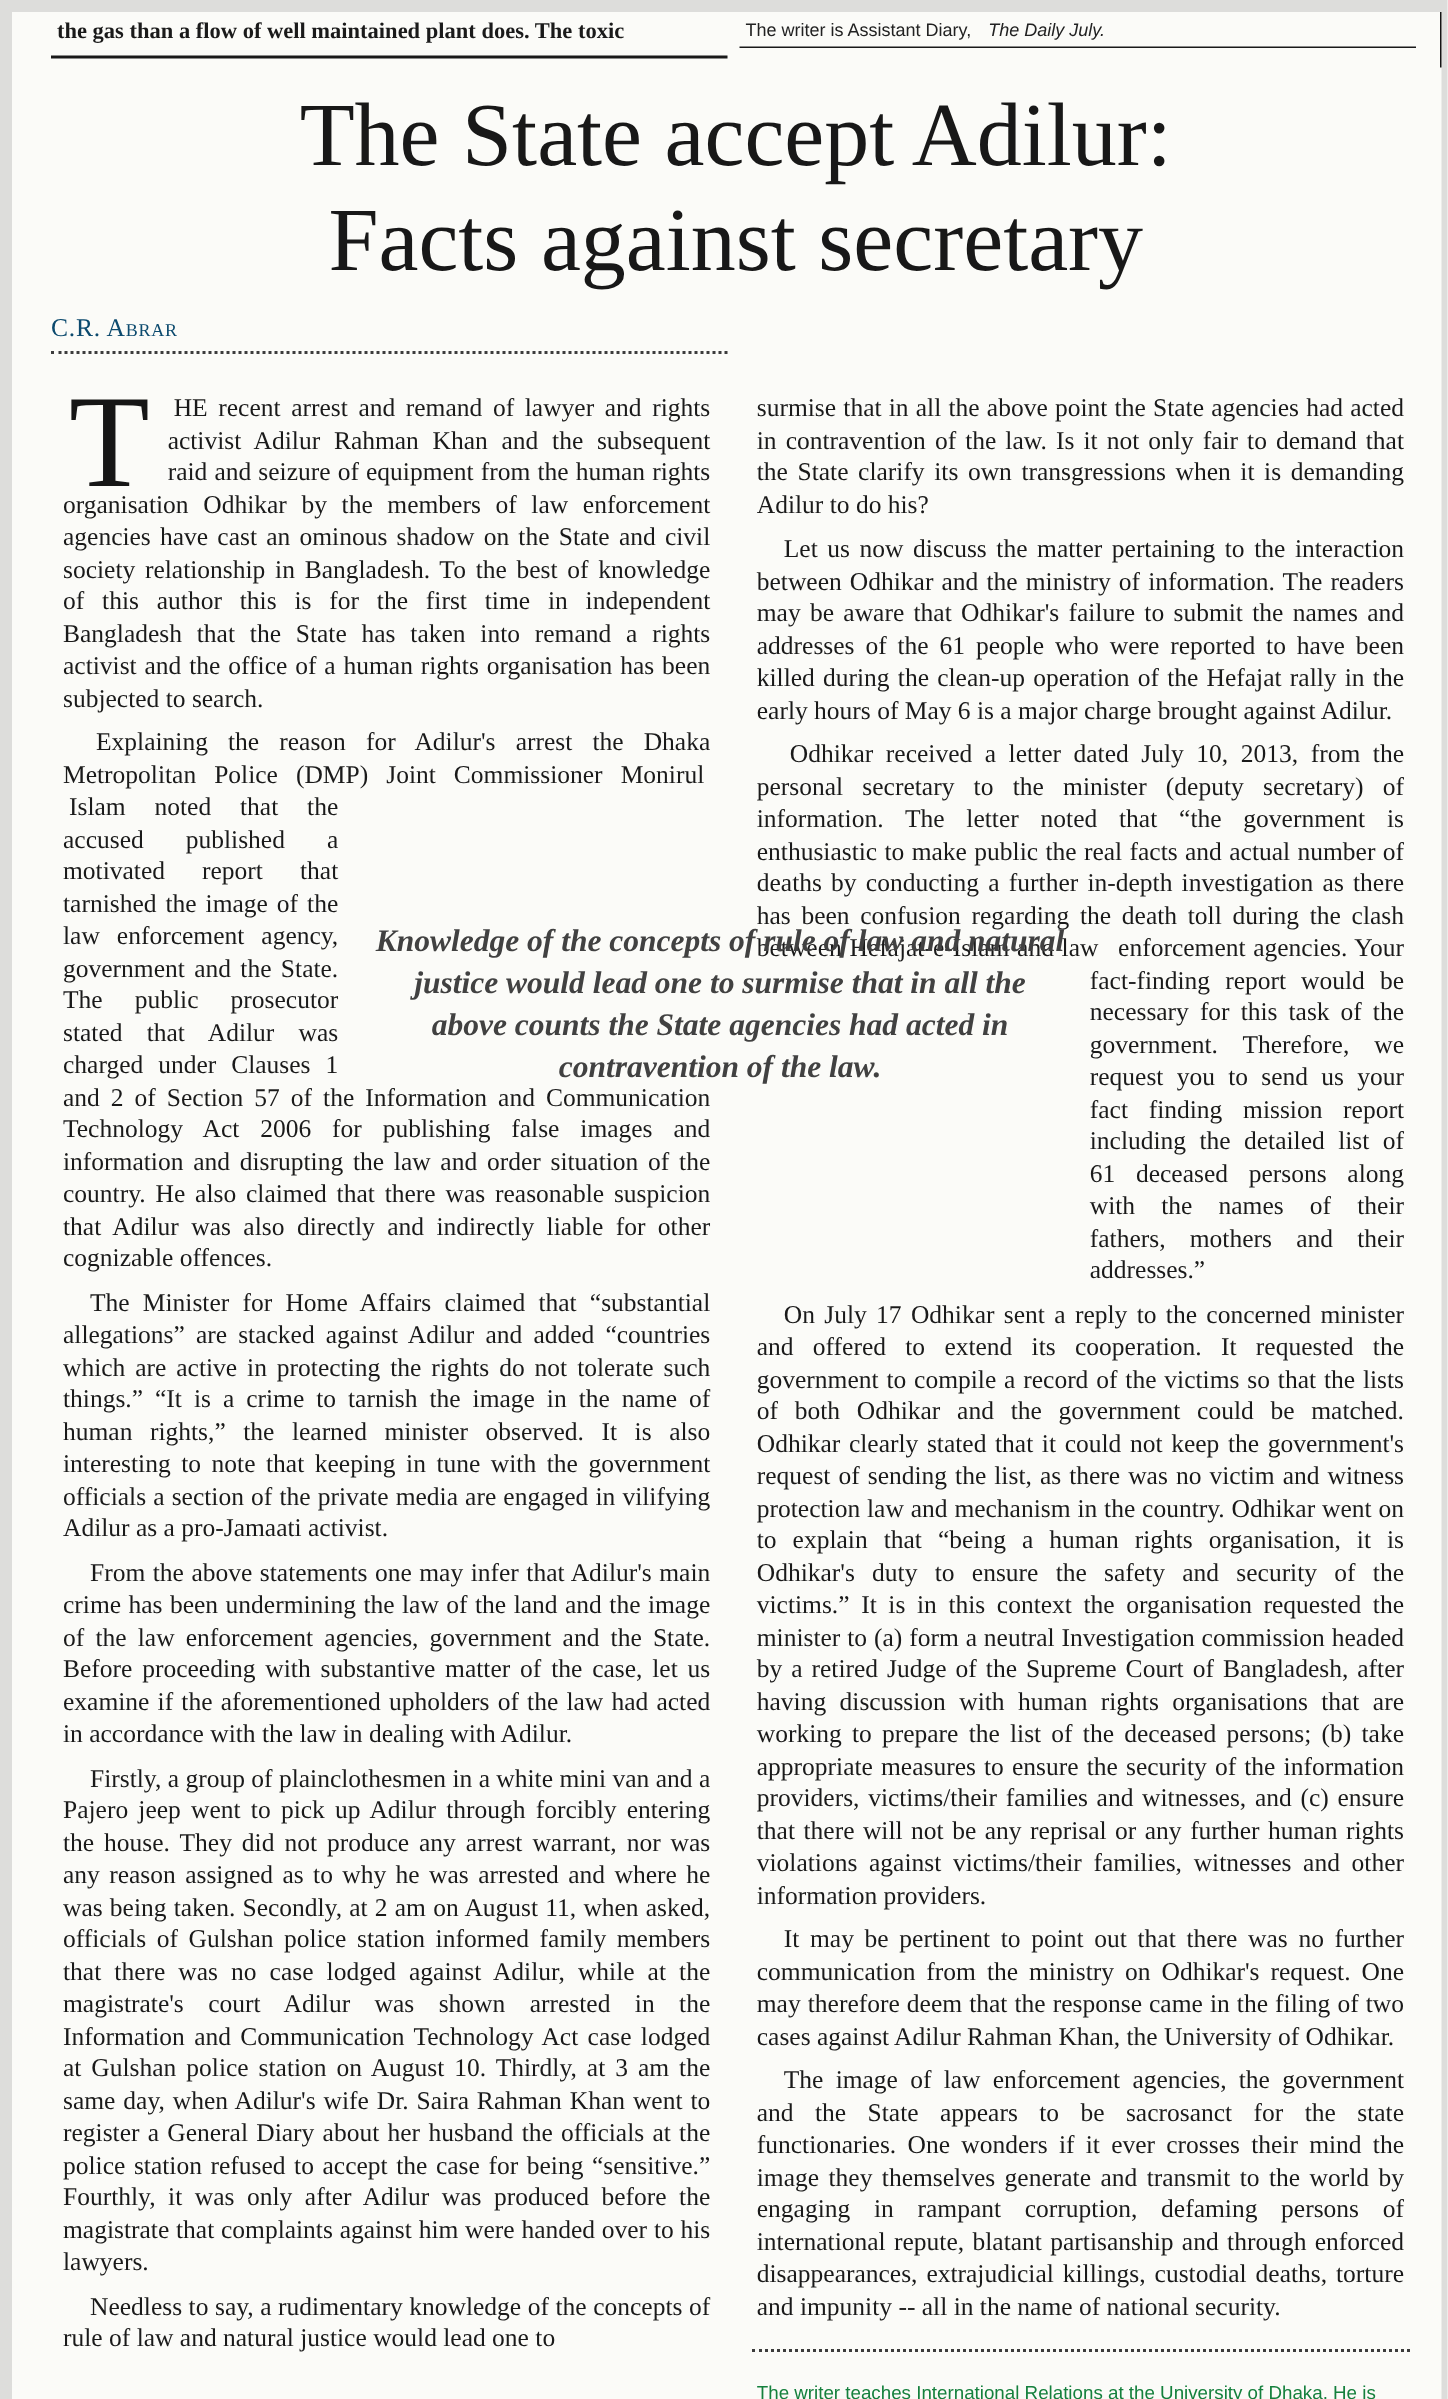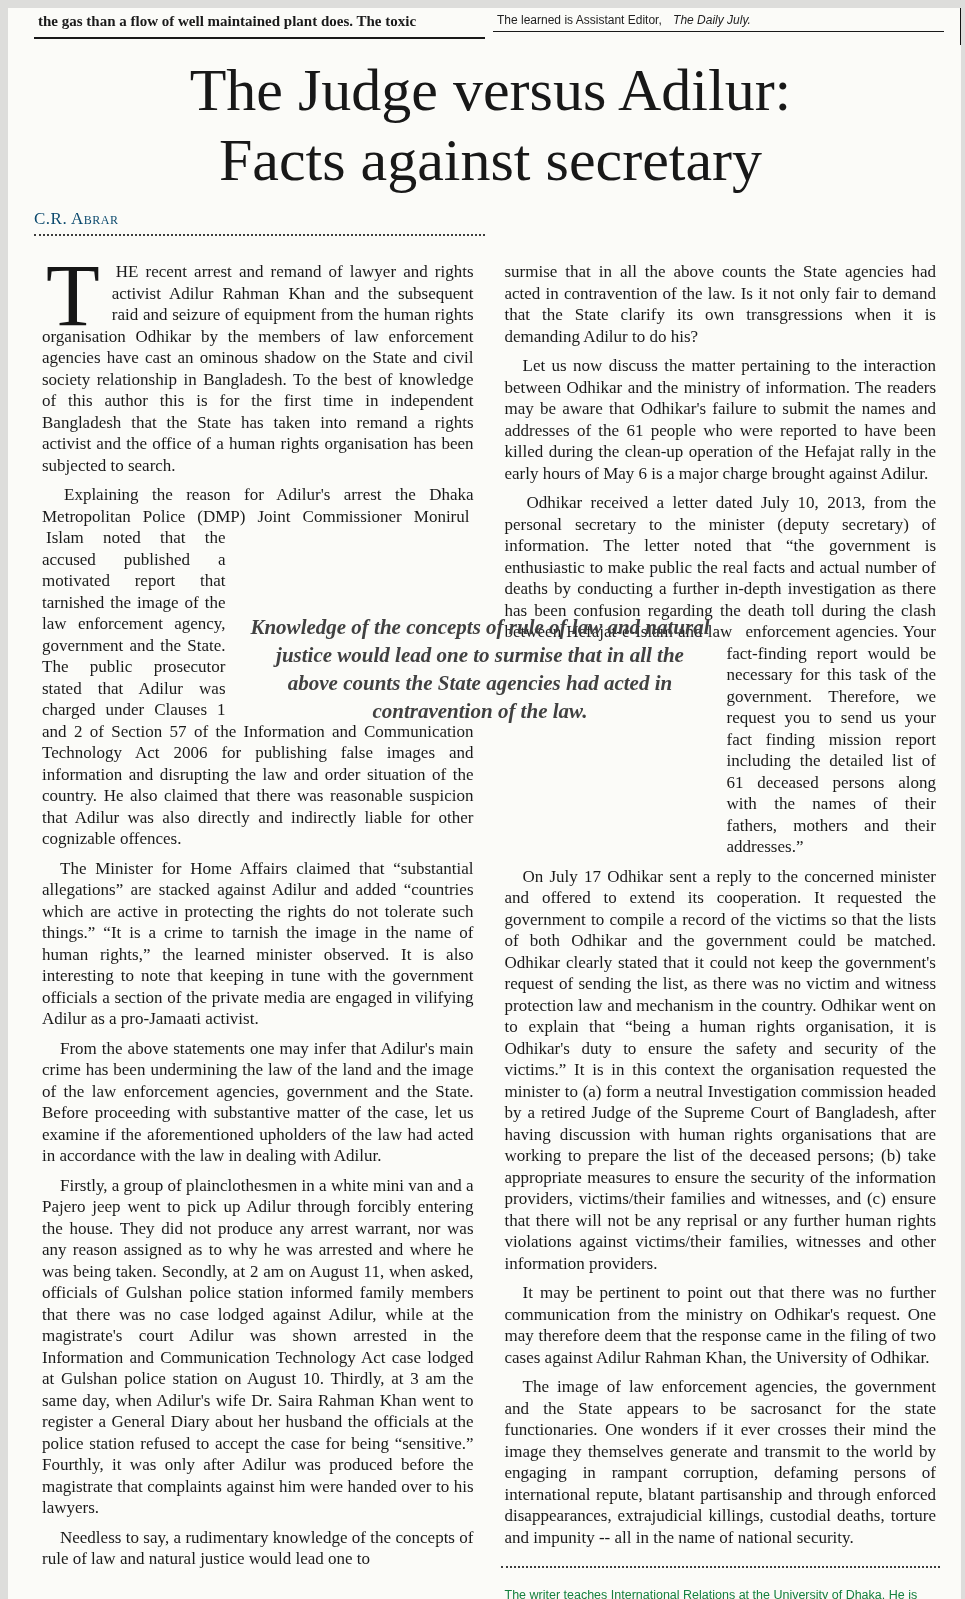--- a/index.html
+++ b/index.html
@@ -134,45 +134,45 @@
 
   <div class="scan-artifact art-top"></div>
   <div class="scan-artifact art-mid"></div>
   <div class="scan-artifact art-bottom"></div>
 
   <div class="top-strip">
     <div class="top-left">
       <span>the gas than a flow of well maintained plant does. The toxic</span>
     </div>
     <div class="top-right">
-      <span>The learned is Assistant Editor, </span><i>The Daily July.</i>
+      <span>The writer is Assistant Diary, </span><i>The Daily July.</i>
     </div>
   </div>
 
   <h1 class="headline">
-    <span class="hl">The Judge versus Adilur:</span>
+    <span class="hl">The State accept Adilur:</span>
     <span class="hl">Facts against secretary</span>
   </h1>
 
   <div class="byline">C.R. Abrar</div>
   <div class="byline-rule"></div>
 
   <div class="article-body">
 
     <div class="col">
       <p class="para noindent"><span class="dropcap">T</span><span>HE recent arrest and remand of lawyer and rights activist Adilur Rahman Khan and the subsequent raid and seizure of equipment from the human rights organisation Odhikar by the members of law enforcement agencies have cast an ominous shadow on the State and civil society relationship in Bangladesh. To the best of knowledge of this author this is for the first time in independent Bangladesh that the State has taken into remand a rights activist and the office of a human rights organisation has been subjected to search.</span></p>
       <p class="para"><span>Explaining the reason for Adilur's arrest the Dhaka Metropolitan Police (DMP) Joint Commissioner Monirul </span><span class="cutout cutout-left"></span><span>Islam noted that the accused published a motivated report that tarnished the image of the law enforcement agency, government and the State. The public prosecutor stated that Adilur was charged under Clauses 1 and 2 of Section 57 of the Information and Communication Technology Act 2006 for publishing false images and information and disrupting the law and order situation of the country. He also claimed that there was reasonable suspicion that Adilur was also directly and indirectly liable for other cognizable offences.</span></p>
       <p class="para">The Minister for Home Affairs claimed that “substantial allegations” are stacked against Adilur and added “countries which are active in protecting the rights do not tolerate such things.” “It is a crime to tarnish the image in the name of human rights,” the learned minister observed. It is also interesting to note that keeping in tune with the government officials a section of the private media are engaged in vilifying Adilur as a pro-Jamaati activist.</p>
       <p class="para">From the above statements one may infer that Adilur's main crime has been undermining the law of the land and the image of the law enforcement agencies, government and the State. Before proceeding with substantive matter of the case, let us examine if the aforementioned upholders of the law had acted in accordance with the law in dealing with Adilur.</p>
       <p class="para">Firstly, a group of plainclothesmen in a white mini van and a Pajero jeep went to pick up Adilur through forcibly entering the house. They did not produce any arrest warrant, nor was any reason assigned as to why he was arrested and where he was being taken. Secondly, at 2 am on August 11, when asked, officials of Gulshan police station informed family members that there was no case lodged against Adilur, while at the magistrate's court Adilur was shown arrested in the Information and Communication Technology Act case lodged at Gulshan police station on August 10. Thirdly, at 3 am the same day, when Adilur's wife Dr. Saira Rahman Khan went to register a General Diary about her husband the officials at the police station refused to accept the case for being “sensitive.” Fourthly, it was only after Adilur was produced before the magistrate that complaints against him were handed over to his lawyers.</p>
       <p class="para">Needless to say, a rudimentary knowledge of the concepts of rule of law and natural justice would lead one to</p>
     </div>
 
     <div class="col">
-      <p class="para noindent">surmise that in all the above counts the State agencies had acted in contravention of the law. Is it not only fair to demand that the State clarify its own transgressions when it is demanding Adilur to do his?</p>
+      <p class="para noindent">surmise that in all the above point the State agencies had acted in contravention of the law. Is it not only fair to demand that the State clarify its own transgressions when it is demanding Adilur to do his?</p>
       <p class="para">Let us now discuss the matter pertaining to the interaction between Odhikar and the ministry of information. The readers may be aware that Odhikar's failure to submit the names and addresses of the 61 people who were reported to have been killed during the clean-up operation of the Hefajat rally in the early hours of May 6 is a major charge brought against Adilur.</p>
       <p class="para"><span>Odhikar received a letter dated July 10, 2013, from the personal secretary to the minister (deputy secretary) of information. The letter noted that “the government is enthusiastic to make public the real facts and actual number of deaths by conducting a further in-depth investigation as there has been confusion regarding the death toll during the clash between Hefajat-e-Islam and law </span><span class="cutout cutout-right"></span><span>enforcement agencies. Your fact-finding report would be necessary for this task of the government. Therefore, we request you to send us your fact finding mission report including the detailed list of 61 deceased persons along with the names of their fathers, mothers and their addresses.”</span></p>
       <p class="para">On July 17 Odhikar sent a reply to the concerned minister and offered to extend its cooperation. It requested the government to compile a record of the victims so that the lists of both Odhikar and the government could be matched. Odhikar clearly stated that it could not keep the government's request of sending the list, as there was no victim and witness protection law and mechanism in the country. Odhikar went on to explain that “being a human rights organisation, it is Odhikar's duty to ensure the safety and security of the victims.” It is in this context the organisation requested the minister to (a) form a neutral Investigation commission headed by a retired Judge of the Supreme Court of Bangladesh, after having discussion with human rights organisations that are working to prepare the list of the deceased persons; (b) take appropriate measures to ensure the security of the information providers, victims/their families and witnesses, and (c) ensure that there will not be any reprisal or any further human rights violations against victims/their families, witnesses and other information providers.</p>
       <p class="para">It may be pertinent to point out that there was no further communication from the ministry on Odhikar's request. One may therefore deem that the response came in the filing of two cases against Adilur Rahman Khan, the University of Odhikar.</p>
       <p class="para">The image of law enforcement agencies, the government and the State appears to be sacrosanct for the state functionaries. One wonders if it ever crosses their mind the image they themselves generate and transmit to the world by engaging in rampant corruption, defaming persons of international repute, blatant partisanship and through enforced disappearances, extrajudicial killings, custodial deaths, torture and impunity -- all in the name of national security.</p>
       <div class="end-rule"></div>
       <p class="footer-credit">The writer teaches International Relations at the University of Dhaka. He is the President of Odhikar.</p>
     </div>
 
     <div class="pull-quote" style="left: 233.5px; width: 469px; top: 356px;">Knowledge of the concepts of rule of law and natural justice would lead one to surmise that in all the above counts the State agencies had acted in contravention of the law.</div>

